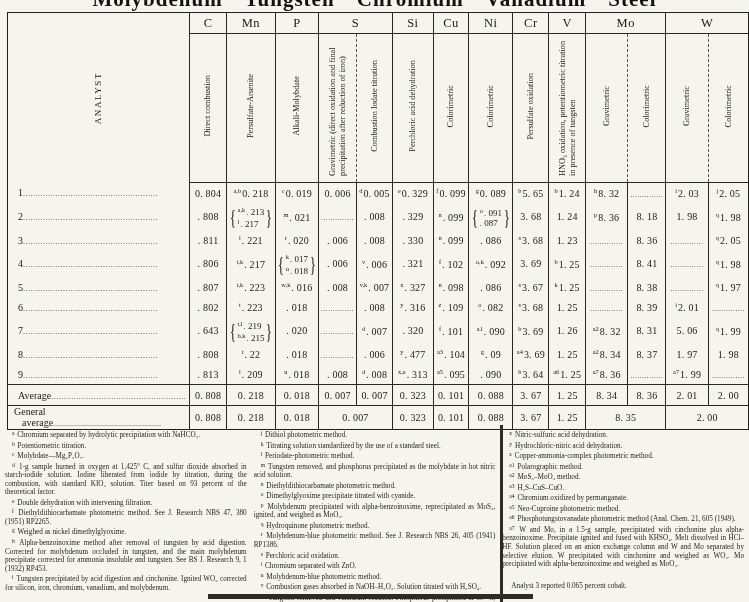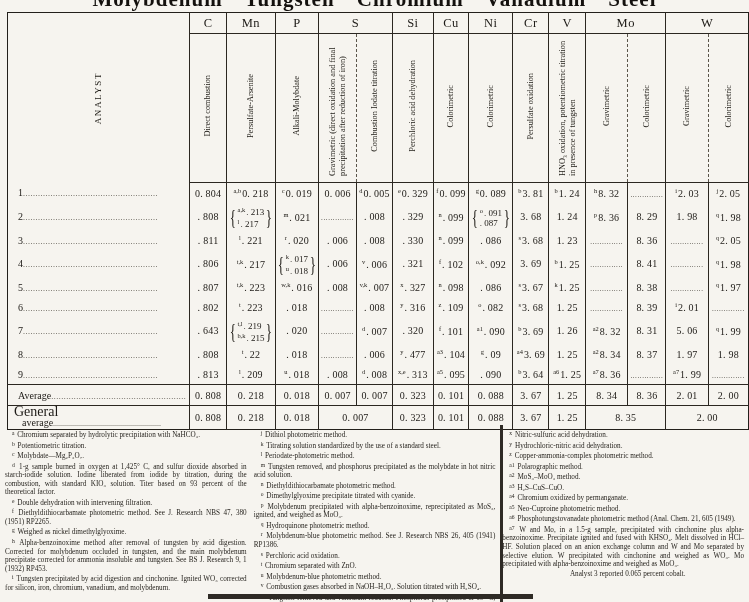--- a/index.html
+++ b/index.html
@@ -34,28 +34,28 @@
   .dashes{font-size:7px;letter-spacing:.6px;color:#3a352c;}
   
   .bwrap{display:inline-flex;align-items:center;line-height:1;}
   .brace{font-size:20px;font-weight:300;transform:scaleX(.65);color:#23201b;}
   .bcol{display:inline-flex;flex-direction:column;align-items:flex-start;}
   .bline{font-size:9px;line-height:10px;white-space:nowrap;}
   .bline sup.fm{vertical-align:3px;}
   
   tr.avg td{border-top:1px solid #2b2721;height:16px;font-size:10px;}
   tr.gen td{border-top:1px solid #2b2721;height:30px;font-size:10px;}
-  tr.gen td.label-cell .l1{padding-left:6px;font-size:14px;line-height:11px;font-family:Liberation Serif, serif;}
+  tr.gen td.label-cell .l1{padding-left:6px;font-size:10px;line-height:11px;font-family:Liberation Serif, serif;}
   tr.gen td.label-cell .l2{display:flex;align-items:baseline;padding-left:14px;padding-right:3px;font-size:10px;line-height:11px;}
   tr.gen td.label-cell .l2 .dots{flex:1;overflow:hidden;white-space:nowrap;font-size:8px;color:#3a352c;}
   
   #footnotes{position:absolute;left:5px;top:429px;width:739px;display:flex;gap:7px;}
   .fncol{flex:1;min-width:0;}
   p.fn{margin:0;font-size:7.2px;line-height:8.55px;text-align:justify;text-indent:7px;color:#221f1a;}
-  p.fn.extra{text-indent:9px;margin-top:1px;text-align:center;}
+  p.fn.extra{text-indent:9px;margin-top:13px;text-align:left;}
   sup.fnm{font-size:5.6px;vertical-align:2px;margin-right:1px;}
   
   .artifact{position:absolute;background:#2e2a25;}
   #art-v{left:500px;top:425px;width:3px;height:177px;}
   #art-h{left:208px;top:594px;width:325px;height:5px;}
 </style>
 </head>
 <body>
 
 <div id="page">
@@ -152,21 +152,21 @@
             </div>
           </td>
           <td><span class="val">0. 804</span></td>
           <td><sup class="fm">a,b</sup><span class="val">0. 218</span></td>
           <td><sup class="fm">c</sup><span class="val">0. 019</span></td>
           <td><span class="val">0. 006</span></td>
           <td class="dash-l"><sup class="fm">d</sup><span class="val">0. 005</span></td>
           <td><sup class="fm">e</sup><span class="val">0. 329</span></td>
           <td><sup class="fm">f</sup><span class="val">0. 099</span></td>
           <td><sup class="fm">g</sup><span class="val">0. 089</span></td>
-          <td><sup class="fm">b</sup><span class="val">3. 81</span></td>
+          <td><sup class="fm">b</sup><span class="val">5. 65</span></td>
           <td><sup class="fm">b</sup><span class="val">1. 24</span></td>
           <td><sup class="fm">h</sup><span class="val">8. 32</span></td>
           <td class="dash-l"><span class="dashes">..............</span></td>
           <td><sup class="fm">i</sup><span class="val">2. 03</span></td>
           <td class="dash-l"><sup class="fm">j</sup><span class="val">2. 05</span></td>
         </tr>
         <tr class="tall">
           <td class="label-cell">
             <div class="lbl-wrap">
               <span>2</span>
@@ -191,21 +191,21 @@
               <span class="brace">{</span>
               <span class="bcol">
                 <span class="bline"><sup class="fm">o</sup><span class="bval">. 091</span></span>
                 <span class="bline"><span class="bval">. 087</span></span>
               </span>
               <span class="brace">}</span>
             </span></td>
           <td><span class="val">3. 68</span></td>
           <td><span class="val">1. 24</span></td>
           <td><sup class="fm">p</sup><span class="val">8. 36</span></td>
-          <td class="dash-l"><span class="val">8. 29</span></td>
+          <td class="dash-l"><span class="val">8. 18</span></td>
           <td><span class="val">1. 98</span></td>
           <td class="dash-l"><sup class="fm">q</sup><span class="val">1. 98</span></td>
         </tr>
         <tr>
           <td class="label-cell">
             <div class="lbl-wrap">
               <span>3</span>
               <span class="dots">......................................................</span>
             </div>
           </td>

